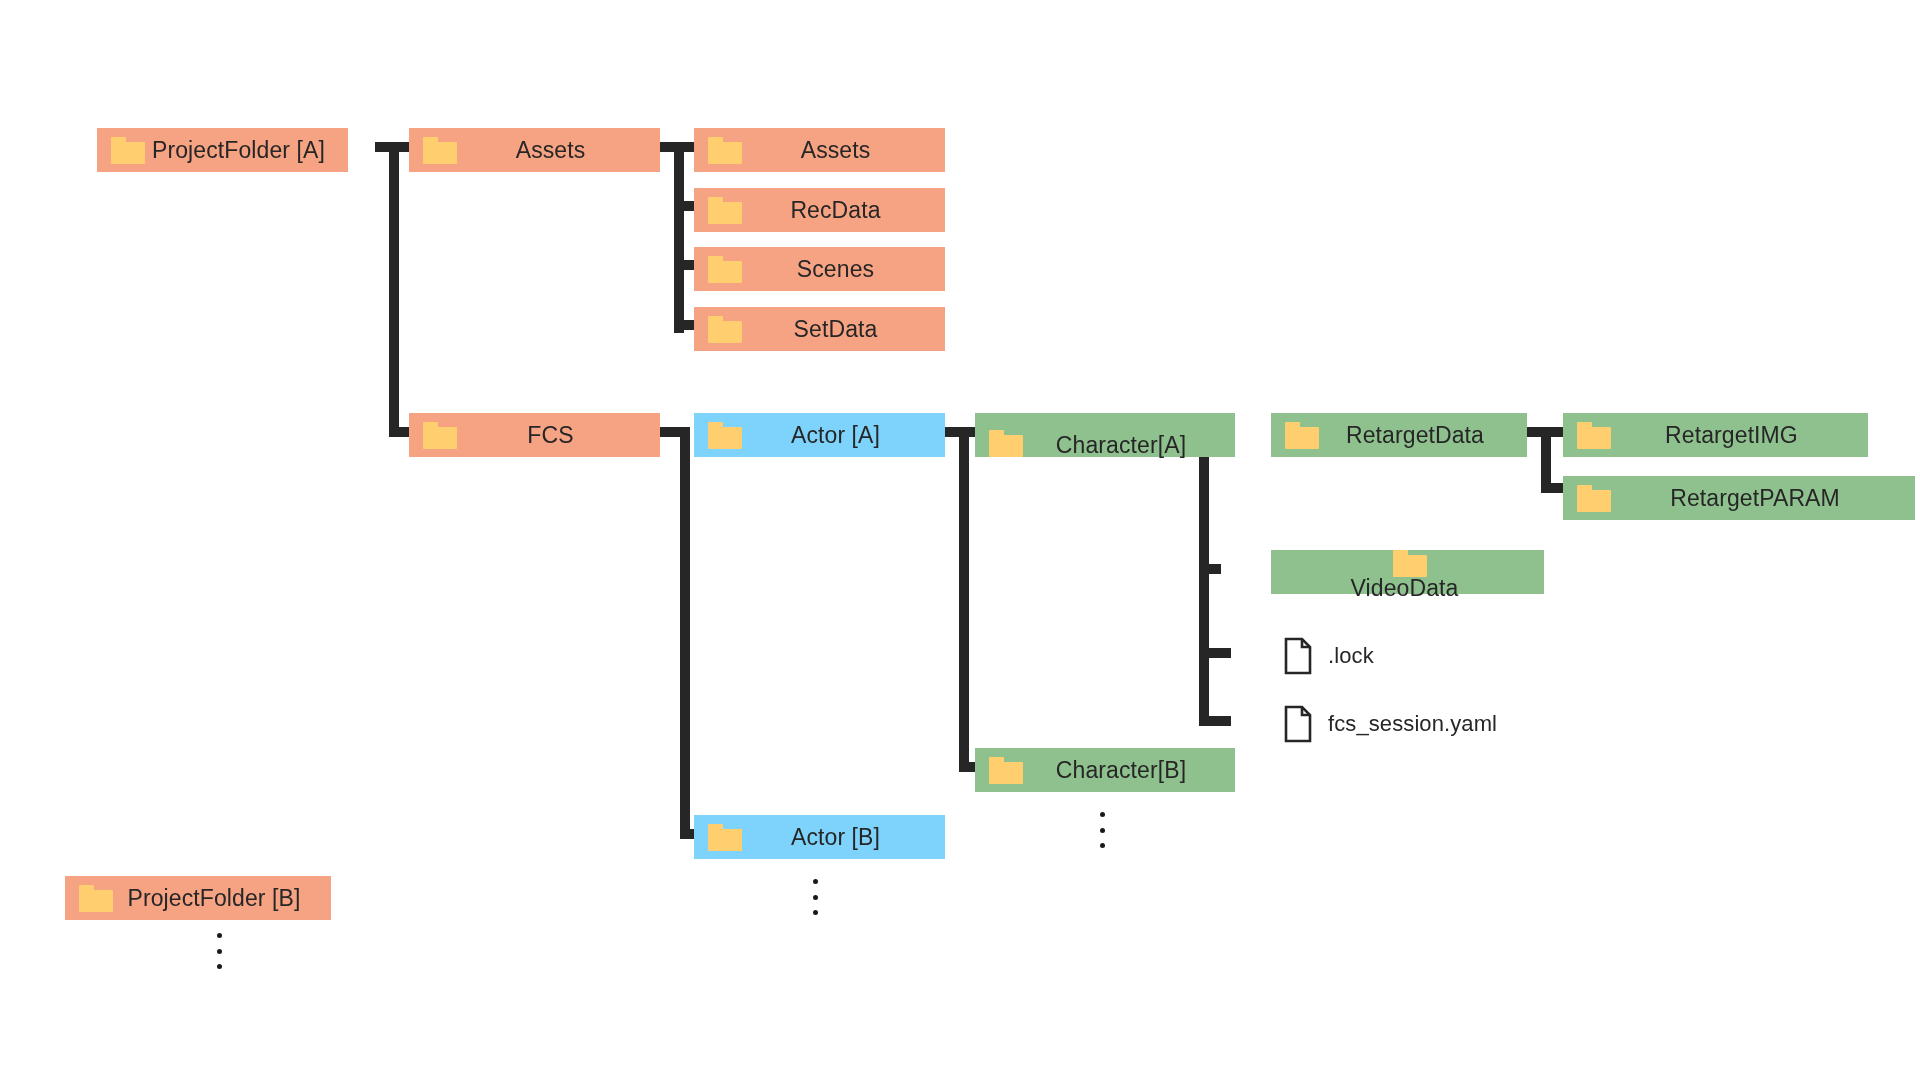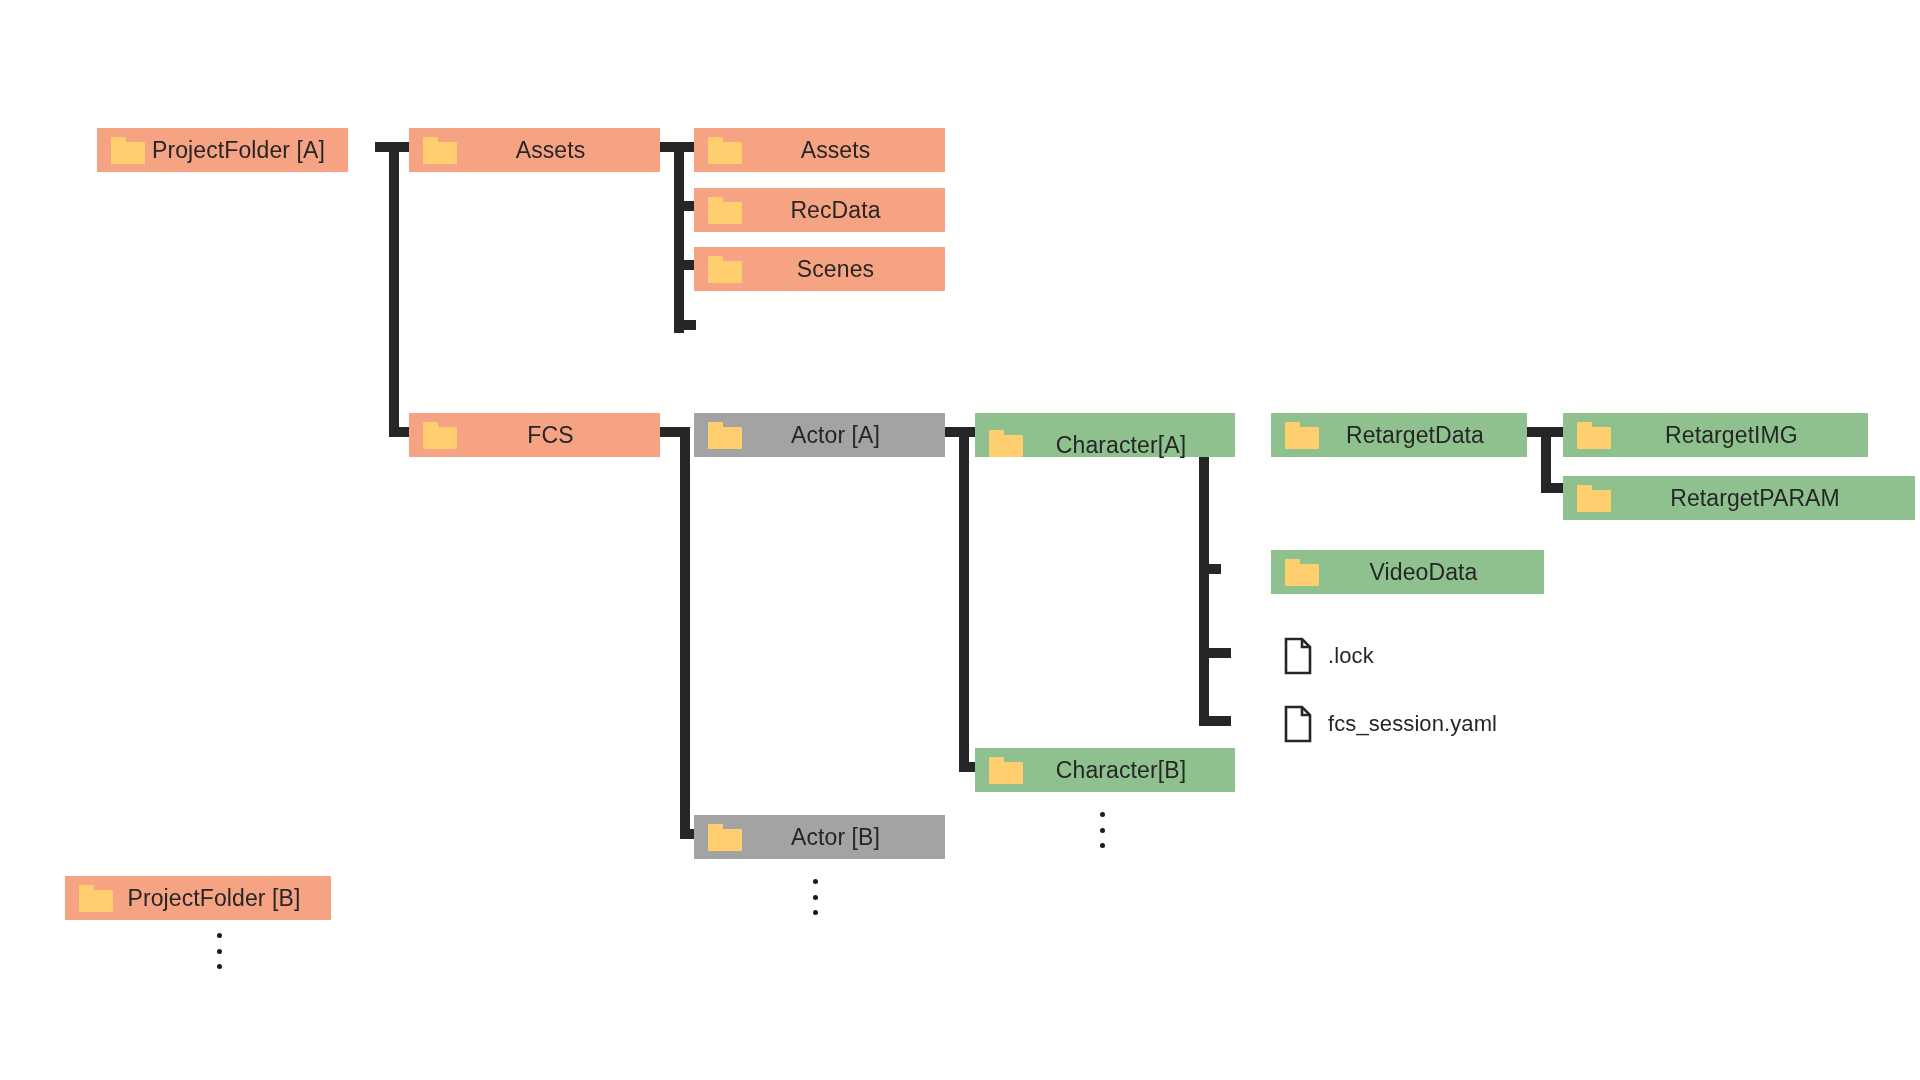--- a/index.html
+++ b/index.html
@@ -31,21 +31,21 @@
     flex: 1 1 auto;
     text-align: center;
     font-size: 23px;
     color: #262626;
     letter-spacing: 0.1px;
     white-space: nowrap;
     line-height: 1;
     padding-right: 6px;
   }
   .node.folder-orange { background: #f5a383; }
-  .node.folder-blue   { background: #a3a3a3; }
+  .node.folder-blue   { background: #7dd3fc; }
   .node.folder-green  { background: #8fc18f; }
   .node.file-node     { background: transparent; padding-left: 0; }
   .node.file-node .label {
     text-align: left;
     padding-left: 16px;
     font-size: 22px;
   }
 
   
   .folder-icon {
@@ -192,20 +192,27 @@
   </div>
 
   <div class="node folder-orange" style="left:694px; top:247px; width:251px;">
     <span class="folder-icon">
       <span class="tab"></span>
         <span class="body"></span>
     </span>
     <span class="label">Scenes</span>
   </div>
 
+  <div class="node folder-orange" style="left:694px; top:307px; width:251px;">
+    <span class="folder-icon">
+      <span class="tab"></span>
+        <span class="body"></span>
+    </span>
+    <span class="label">SetData</span>
+  </div>
 
   <div class="node folder-blue" style="left:694px; top:413px; width:251px;">
     <span class="folder-icon">
       <span class="tab"></span>
         <span class="body"></span>
     </span>
     <span class="label">Actor [A]</span>
   </div>
 
   <div class="node folder-blue" style="left:694px; top:815px; width:251px;">
@@ -233,21 +240,21 @@
   </div>
 
   <div class="node folder-green" style="left:1271px; top:413px; width:256px;">
     <span class="folder-icon">
       <span class="tab"></span>
         <span class="body"></span>
     </span>
     <span class="label">RetargetData</span>
   </div>
 
-  <div class="node folder-green" style="left:1271px; top:550px; width:273px;">
+  <div class="node folder-green" style="left:1271px; top:550px; width:273px;flex-direction:column;">
     <span class="folder-icon">
       <span class="tab"></span>
         <span class="body"></span>
     </span>
     <span class="label">VideoData</span>
   </div>
 
   <div class="node file-node" style="left:1284px; top:634px; width:230px;align-items:center;">
     <span class="file-icon">
       <svg width="28" height="38" viewBox="0 0 28 38">

